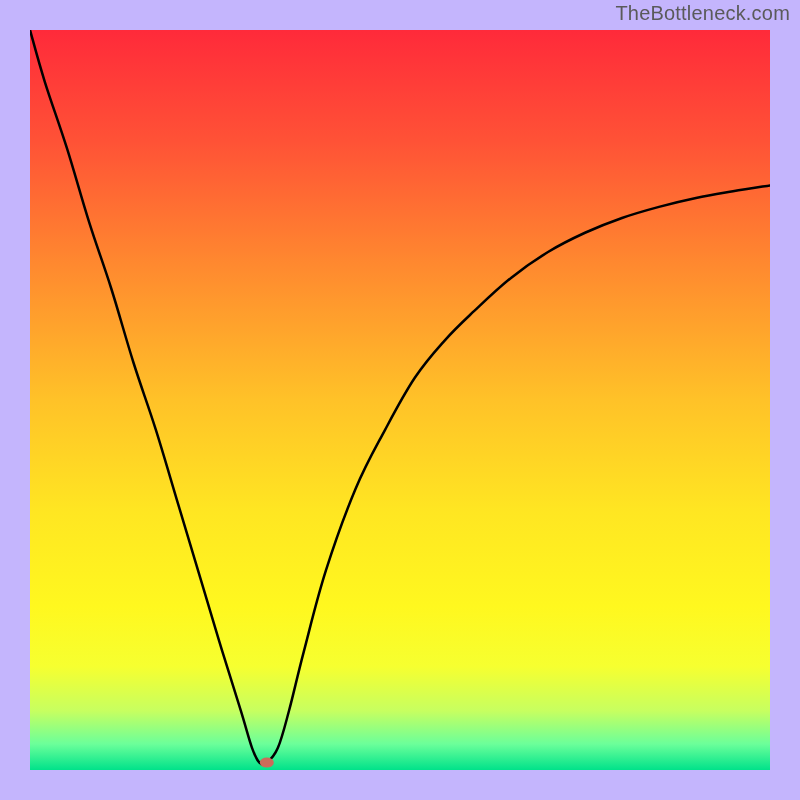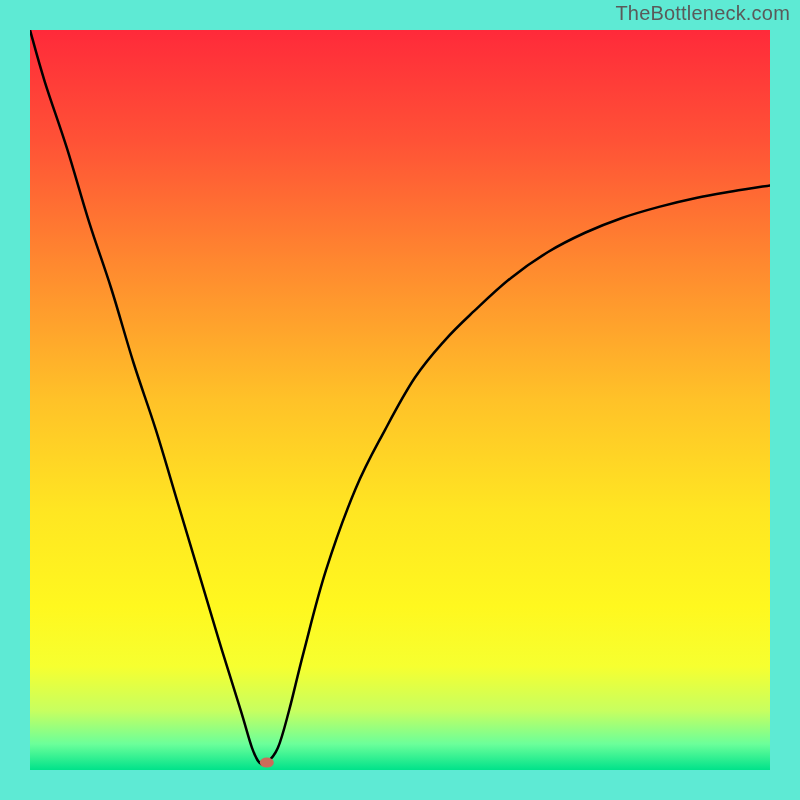--- a/index.html
+++ b/index.html
@@ -10,21 +10,21 @@
     background: #000;
     overflow: hidden;
     font-family: Arial, Helvetica, sans-serif;
   }
   .frame {
     position: absolute;
     left: 0;
     top: 0;
     width: 800px;
     height: 800px;
-    background: #5eead4;
+    background: #c4b5fd;
   }
   .watermark {
     position: absolute;
     top: 2px;
     right: 10px;
     color: #5a5a5a;
     font-size: 20px;
     font-weight: 500;
     letter-spacing: 0.2px;
     z-index: 5;

